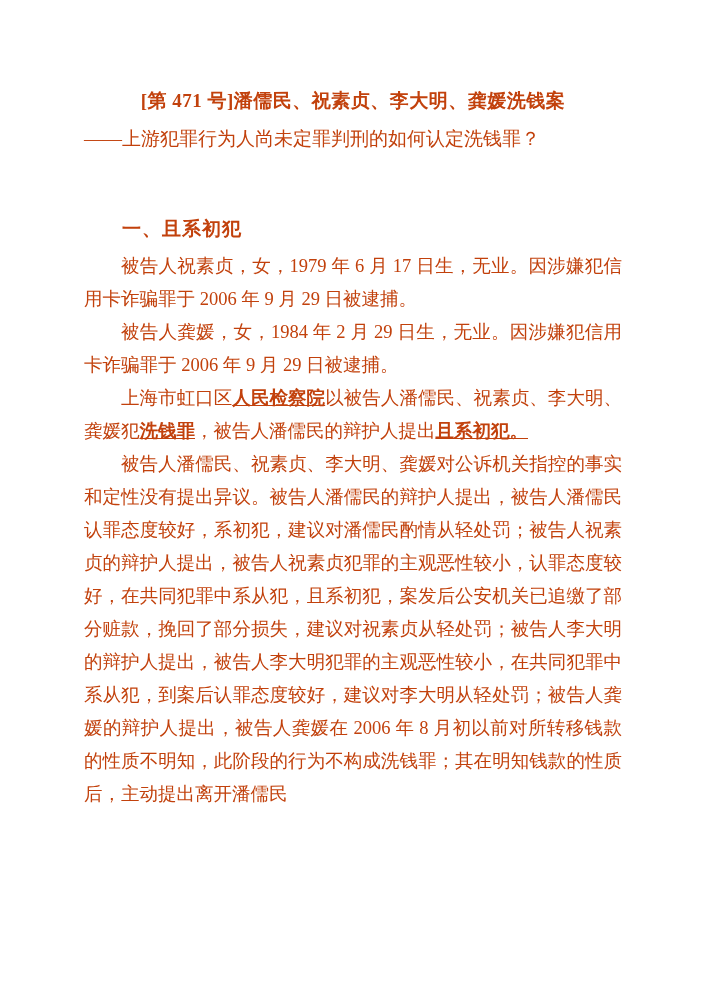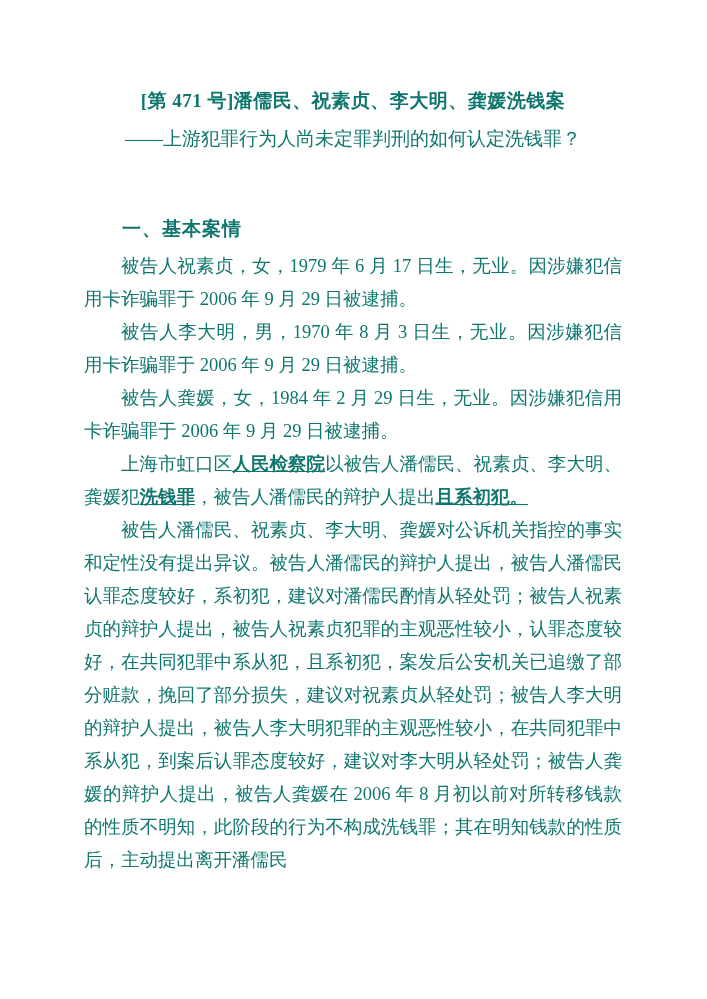--- a/index.html
+++ b/index.html
@@ -6,36 +6,35 @@
     margin: 0;
     padding: 0;
     background: #ffffff;
   }
   .page {
     position: relative;
     width: 707px;
     height: 999px;
     box-sizing: border-box;
     background: #ffffff;
-    color: #0f766e;
+    color: #c2410c;
     padding: 88px 85px 0 84px;
     font-family: "Liberation Serif", "DejaVu Serif", serif;
     overflow: hidden;
   }
   .title {
     margin: 0 0 12px 0;
     text-align: center;
     font-size: 19px;
     line-height: 26px;
     font-weight: bold;
     letter-spacing: 0.5px;
   }
   .subtitle {
     margin: 0 0 62px 0;
-    text-align: center;
     font-size: 19px;
     line-height: 26px;
     font-weight: normal;
   }
   .heading {
     margin: 0 0 6px 0;
     font-size: 19px;
     line-height: 30px;
     font-weight: bold;
     text-indent: 2em;
@@ -56,26 +55,25 @@
 </style>
 </head>
 <body>
 
 <div class="page">
 
   <h1 class="title">[第 471 号]潘儒民、祝素贞、李大明、龚媛洗钱案</h1>
 
   <h2 class="subtitle">——上游犯罪行为人尚未定罪判刑的如何认定洗钱罪？</h2>
 
-  <h3 class="heading">一、基本案情</h3>
+  <h3 class="heading">一、且系初犯</h3>
 
 
   <p class="body">被告人祝素贞，女，1979 年 6 月 17 日生，无业。因涉嫌犯信用卡诈骗罪于 2006 年 9 月 29 日被逮捕。</p>
 
-  <p class="body">被告人李大明，男，1970 年 8 月 3 日生，无业。因涉嫌犯信用卡诈骗罪于 2006 年 9 月 29 日被逮捕。</p>
 
   <p class="body">被告人龚媛，女，1984 年 2 月 29 日生，无业。因涉嫌犯信用卡诈骗罪于 2006 年 9 月 29 日被逮捕。</p>
 
   <p class="body"><span>上海市虹口区</span><span class="bold">人民检察院</span><span>以被告人潘儒民、祝素贞、李大明、龚媛犯</span><span class="bold">洗钱罪</span><span>，被告人潘儒民的辩护人提出</span><span class="bold">且系初犯。</span></p>
 
   <p class="body">被告人潘儒民、祝素贞、李大明、龚媛对公诉机关指控的事实和定性没有提出异议。被告人潘儒民的辩护人提出，被告人潘儒民认罪态度较好，系初犯，建议对潘儒民酌情从轻处罚；被告人祝素贞的辩护人提出，被告人祝素贞犯罪的主观恶性较小，认罪态度较好，在共同犯罪中系从犯，且系初犯，案发后公安机关已追缴了部分赃款，挽回了部分损失，建议对祝素贞从轻处罚；被告人李大明的辩护人提出，被告人李大明犯罪的主观恶性较小，在共同犯罪中系从犯，到案后认罪态度较好，建议对李大明从轻处罚；被告人龚媛的辩护人提出，被告人龚媛在 2006 年 8 月初以前对所转移钱款的性质不明知，此阶段的行为不构成洗钱罪；其在明知钱款的性质后，主动提出离开潘儒民</p>
 
 </div>
 
 </body></html>

